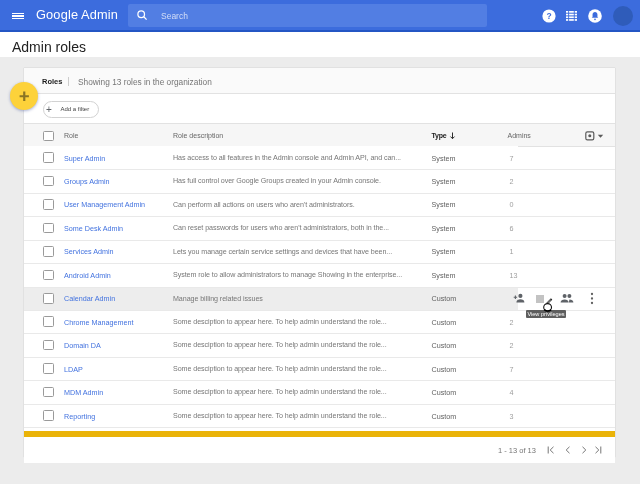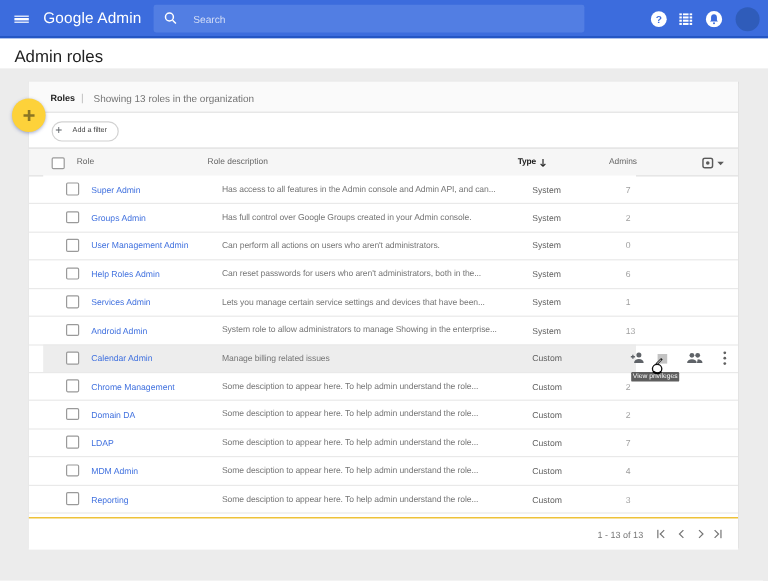--- a/index.html
+++ b/index.html
@@ -24,29 +24,29 @@
   #roles-sub{left:54px;top:8.5px;font-size:8.3px;color:#757575;}
   .divider{position:absolute;left:0;width:591px;height:1px;background:#e2e2e2;}
   #chip{left:19px;top:33px;width:54px;height:15px;border:1px solid #d2d2d2;border-radius:8.5px;}
   #chiptxt{left:36.5px;top:37.5px;font-size:6px;color:#424242;}
   #chip-plus{left:22px;top:36px;font-size:10px;color:#5f6368;}
   
   #thead{left:0;top:54.6px;width:591px;height:22.2px;background:#f6f6f6;border-top:1px solid #e2e2e2;border-bottom:1px solid #e2e2e2;}
   .cb{position:absolute;left:19px;width:8.6px;height:8.6px;border:1.1px solid #9a9a9a;border-radius:1.5px;background:#fff;}
   .hlab{position:absolute;top:8.2px;font-size:7px;color:#666;}
   
-  .row{position:absolute;left:12px;width:494px;height:23.45px;background:#fff;}
+  .row{position:absolute;left:0;width:494px;height:23.45px;background:#fff;}
   .rline{position:absolute;left:0;width:591px;height:1px;background:#e9e9e9;}
   .rname{position:absolute;left:40px;top:7.8px;font-size:7.2px;color:#4272df;}
   .rdesc{position:absolute;left:149px;top:8px;font-size:7.15px;letter-spacing:-0.08px;color:#777;}
   .rtype{position:absolute;left:407.5px;top:7.8px;font-size:7.2px;color:#616161;}
   .rnum{position:absolute;left:485.5px;top:7.8px;font-size:7.2px;color:#9e9e9e;}
   .row .cb{top:6.5px;}
   
-  #pager{left:0;top:362.5px;width:591px;height:26px;background:#fff;border-top:1px solid #eab308;}
+  #pager{left:0;top:362.5px;width:591px;height:26px;background:#fff;border-top:6px solid #eab308;}
   #pagertxt{left:474px;top:9px;font-size:7.5px;color:#757575;}
   
   #tooltip{left:502px;top:241.5px;width:40px;height:8.5px;background:#5e5e5e;border-radius:1px;
     color:#fff;font-size:5.6px;text-align:center;line-height:9px;white-space:nowrap;overflow:hidden;}
 </style></head>
 <body>
 <div id="page">
 
   <div class="abs" id="appbar">
     <span class="hline" style="top:12.8px"></span>
@@ -141,21 +141,21 @@
 </div>
 <div class="row" style="top:124.70px;text-decoration:underline;">
   <span class="cb"></span>
   <span class="rname">User Management Admin</span>
   <span class="rdesc">Can perform all actions on users who aren't administrators.</span>
   <span class="rtype">System</span>
   <span class="rnum">0</span>
 </div>
 <div class="row" style="top:148.15px;">
   <span class="cb"></span>
-  <span class="rname">Help Roles Admin</span>
+  <span class="rname">Some Desk Admin</span>
   <span class="rdesc">Can reset passwords for users who aren't administrators, both in the...</span>
   <span class="rtype">System</span>
   <span class="rnum">6</span>
 </div>
 <div class="row" style="top:171.60px;">
   <span class="cb"></span>
   <span class="rname">Services Admin</span>
   <span class="rdesc">Lets you manage certain service settings and devices that have been...</span>
   <span class="rtype">System</span>
   <span class="rnum">1</span>

